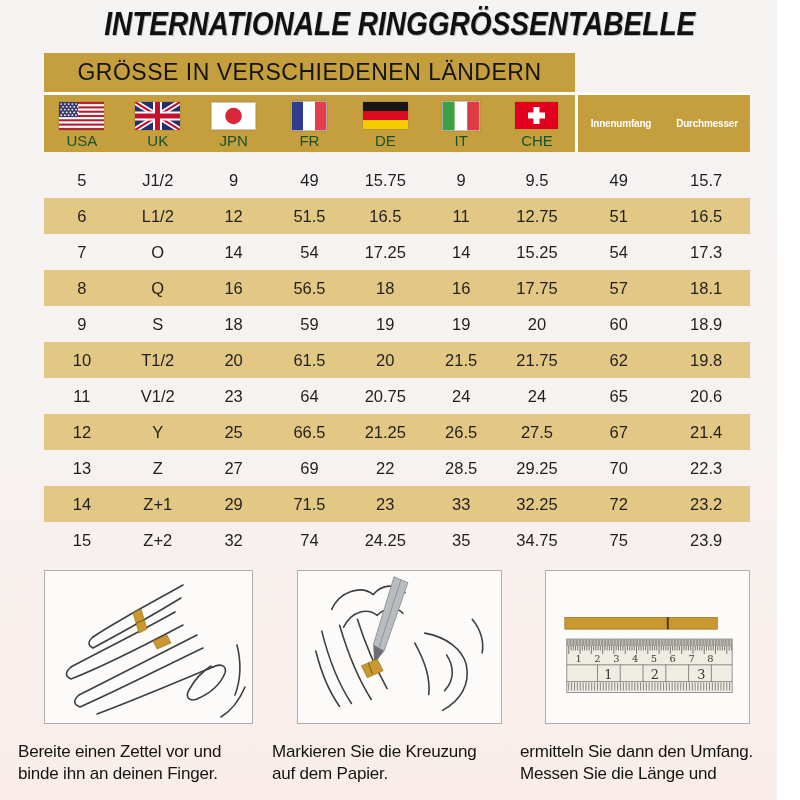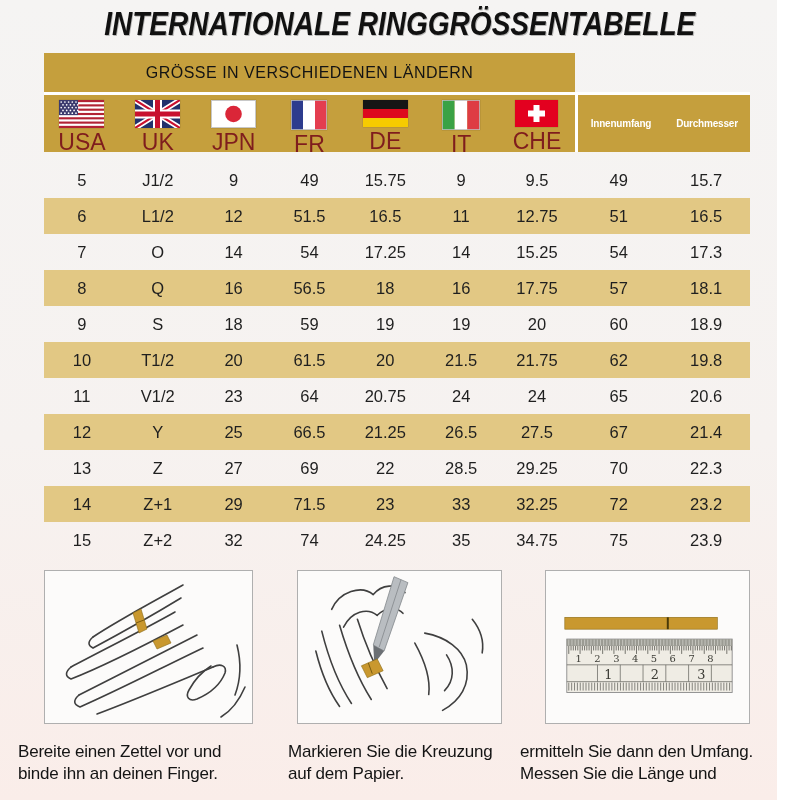--- a/index.html
+++ b/index.html
@@ -13,33 +13,33 @@
   .title {
     display:inline-block; font-size:33px; font-weight:bold; font-style:italic;
     white-space:nowrap; transform:scaleX(0.85); transform-origin:50% 50%;
     color:#111; text-shadow:1px 1px 0 rgba(0,0,0,0.25);
   }
   
   .ring-table { position:absolute; left:44px; top:53px; width:706px; }
   .hdr1 { display:flex; height:39px; border-bottom:3px solid #FFFFFF; }
   .hdr1-left {
     width:531px; background:#C59F3D; display:flex; align-items:center; justify-content:center;
-    font-size:16px; letter-spacing:0.5px; color:#141414;
+    font-size:23px; letter-spacing:0.5px; color:#141414;
   }
   .hdr1-right {
     width:172px; border-left:3px solid #FFFFFF; background:#C59F3D; color:#FFFFFF;
     font-weight:bold; font-size:18px; display:flex; align-items:center; justify-content:center;
     letter-spacing:0.3px;
   }
   .hdr2 { display:flex; height:57px; }
   .flag-cols { width:531px; background:#C59F3D; display:flex; }
   .flag-cell { width:75.857px; display:flex; flex-direction:column; align-items:center; padding-top:5px; box-sizing:border-box; }
   .flag-holder { height:31px; display:flex; align-items:center; justify-content:center; }
   .flag-holder svg { display:block; box-shadow:0 0 1px rgba(0,0,0,0.35); }
-  .flag-label { font-size:23px; margin-top:1px; color:#7f1d1d; }
+  .flag-label { font-size:15px; margin-top:1px; color:#14532d; }
   .len-cols { width:172px; border-left:3px solid #FFFFFF; background:#C59F3D; display:flex; align-items:center; }
   .len-col { width:86px; text-align:center; color:#FFFFFF; font-weight:bold; font-size:10px; letter-spacing:-0.2px; }
   .rows { margin-top:10px; }
   .t-row { display:flex; height:36px; align-items:center; font-size:16.5px; }
   .t-row.tan { background:#E2C884; }
   .t-cell { text-align:center; color:#1F1F1F; }
   .t-cell.cc { width:75.857px; }
   .t-cell.cl { width:87.5px; }
   
   .instr-box {
@@ -49,21 +49,21 @@
   #box1 { left:44px;  width:209px; }
   #box2 { left:297px; width:205px; }
   #box3 { left:545px; width:205px; }
   .instr-box svg { display:block; width:100%; height:100%; }
   .sketch { stroke:#3F3F3F; stroke-width:1.6; fill:none; stroke-linecap:round; }
   .goldpiece { fill:#C9982F; stroke:#8A6A14; stroke-width:0.6; }
   
   .caption { position:absolute; top:741px; text-align:left; font-size:17px; line-height:22px; letter-spacing:-0.2px; color:#141414; }
   .caption div { white-space:nowrap; }
   #cap1 { left:18px;  width:260px; }
-  #cap2 { left:288px; width:240px; }
+  #cap2 { left:272px; width:240px; }
   #cap3 { left:520px; width:256px; }
 </style>
 </head>
 <body>
 
 <div class="page">
 
   <div class="title-wrap">
     <div class="title">INTERNATIONALE RINGGRÖSSENTABELLE</div>
   </div>

